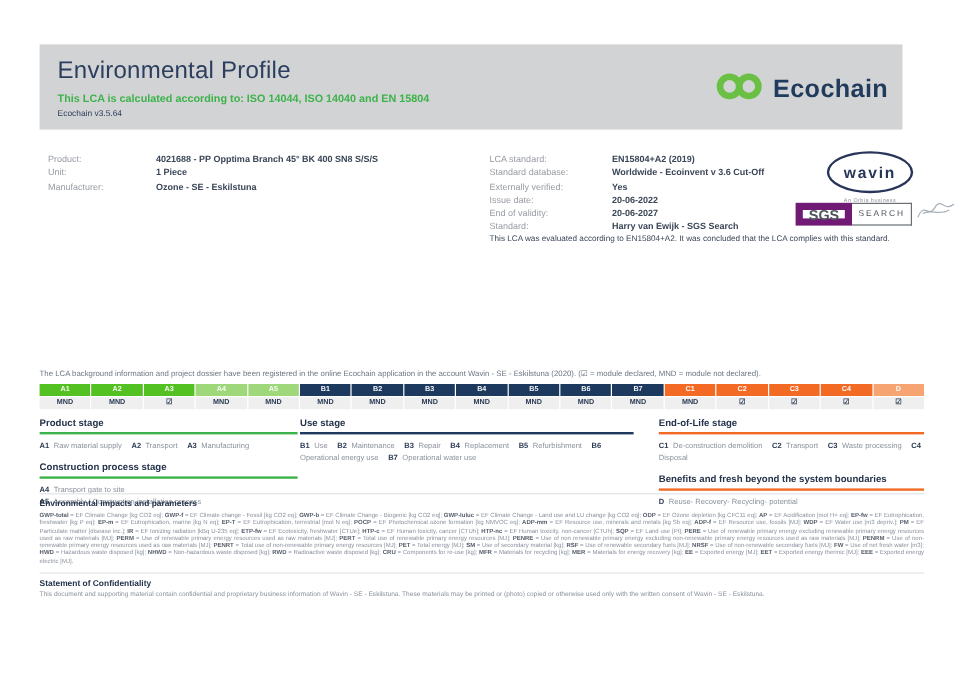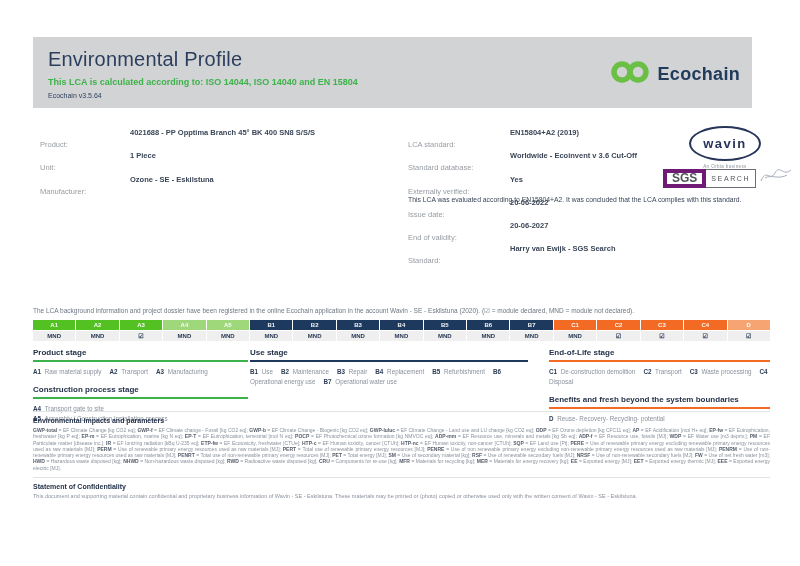--- a/index.html
+++ b/index.html
@@ -8,40 +8,40 @@
     width:800px; height:566px; position:relative; overflow:hidden;
     font-family:"Liberation Sans", sans-serif; color:#24324a;
   }
   
   .header-bar { position:absolute; left:33px; top:37px; width:719px; height:71px;
     background:#d2d3d4; padding:11px 16px 0 15px; }
   .header-title { font-size:20px; letter-spacing:.2px; color:#2b3e5e; }
   .header-subtitle { margin-top:6px; font-size:9px; font-weight:bold; color:#3cb34a; }
   .header-version { margin-top:5px; font-size:7px; color:#2c3e5c; }
   .ecochain-logo { position:absolute; right:12px; top:22px; display:flex; align-items:center; gap:7px; }
-  .ecochain-logo-text { font-size:18px; font-weight:bold; color:#203b5c; letter-spacing:.3px; }
+  .ecochain-logo-text { font-size:21px; font-weight:bold; color:#203b5c; letter-spacing:.3px; }
   
   .info-block { position:absolute; top:127px; font-size:7.5px; line-height:11.3px; }
   .info-block.left  { left:40px;  width:330px; }
   .info-block.right { left:408px; width:280px; }
   .info-row { display:flex; }
-  .info-label { color:#979ca3; flex:0 0 90px;margin-top:12px; }
+  .info-label { color:#979ca3; flex:0 0 90px; }
   .info-block.right .info-label { flex:0 0 102px; }
   .info-value { color:#3a4657; font-weight:bold; }
   .eval-note { position:absolute; left:408px; top:196px; width:380px; font-size:6.8px;
     color:#3a4657; line-height:1.3; }
   
   .wavin-logo { position:absolute; left:688px; top:126px; width:74px; text-align:center; }
   .wavin-oval { width:72px; height:35px; border:2px solid #27355a; border-radius:50%;
     display:flex; align-items:center; justify-content:center; margin:0 auto; background:#fff; }
   .wavin-text { font-size:13px; font-weight:bold; color:#27355a; letter-spacing:1.5px; line-height:1; }
   .wavin-tagline { margin-top:3px; font-size:4.5px; color:#8b8f96; letter-spacing:.4px; }
   .sgs-logo { position:absolute; left:663px; top:166px; display:flex; align-items:center; }
   .sgs-box { display:flex; align-items:stretch; height:19px; }
-  .sgs-primary { border:4px solid #701a75; color:#50555b; font-weight:bold; font-size:12px;
+  .sgs-primary { border:6px solid #701a75; color:#50555b; font-weight:bold; font-size:12px;
     display:flex; align-items:center; padding:0 5px; background:#fff; }
   .sgs-secondary { border:1px solid #6b6f75; border-left:none; color:#50555b; font-size:7px;
     letter-spacing:1.6px; display:flex; align-items:center; padding:0 5px; }
   .sgs-signature { margin-left:3px; }
   
   .registration-note { position:absolute; left:33px; top:307px; width:737px;
     font-size:6.5px; color:#6d7683; }
   .module-table { position:absolute; left:33px; top:320px; width:737px; display:flex; gap:1px; }
   .mod-col { flex:1 1 0; }
   .mod-head { height:10px; line-height:10px; text-align:center; font-size:6px; font-weight:bold;

